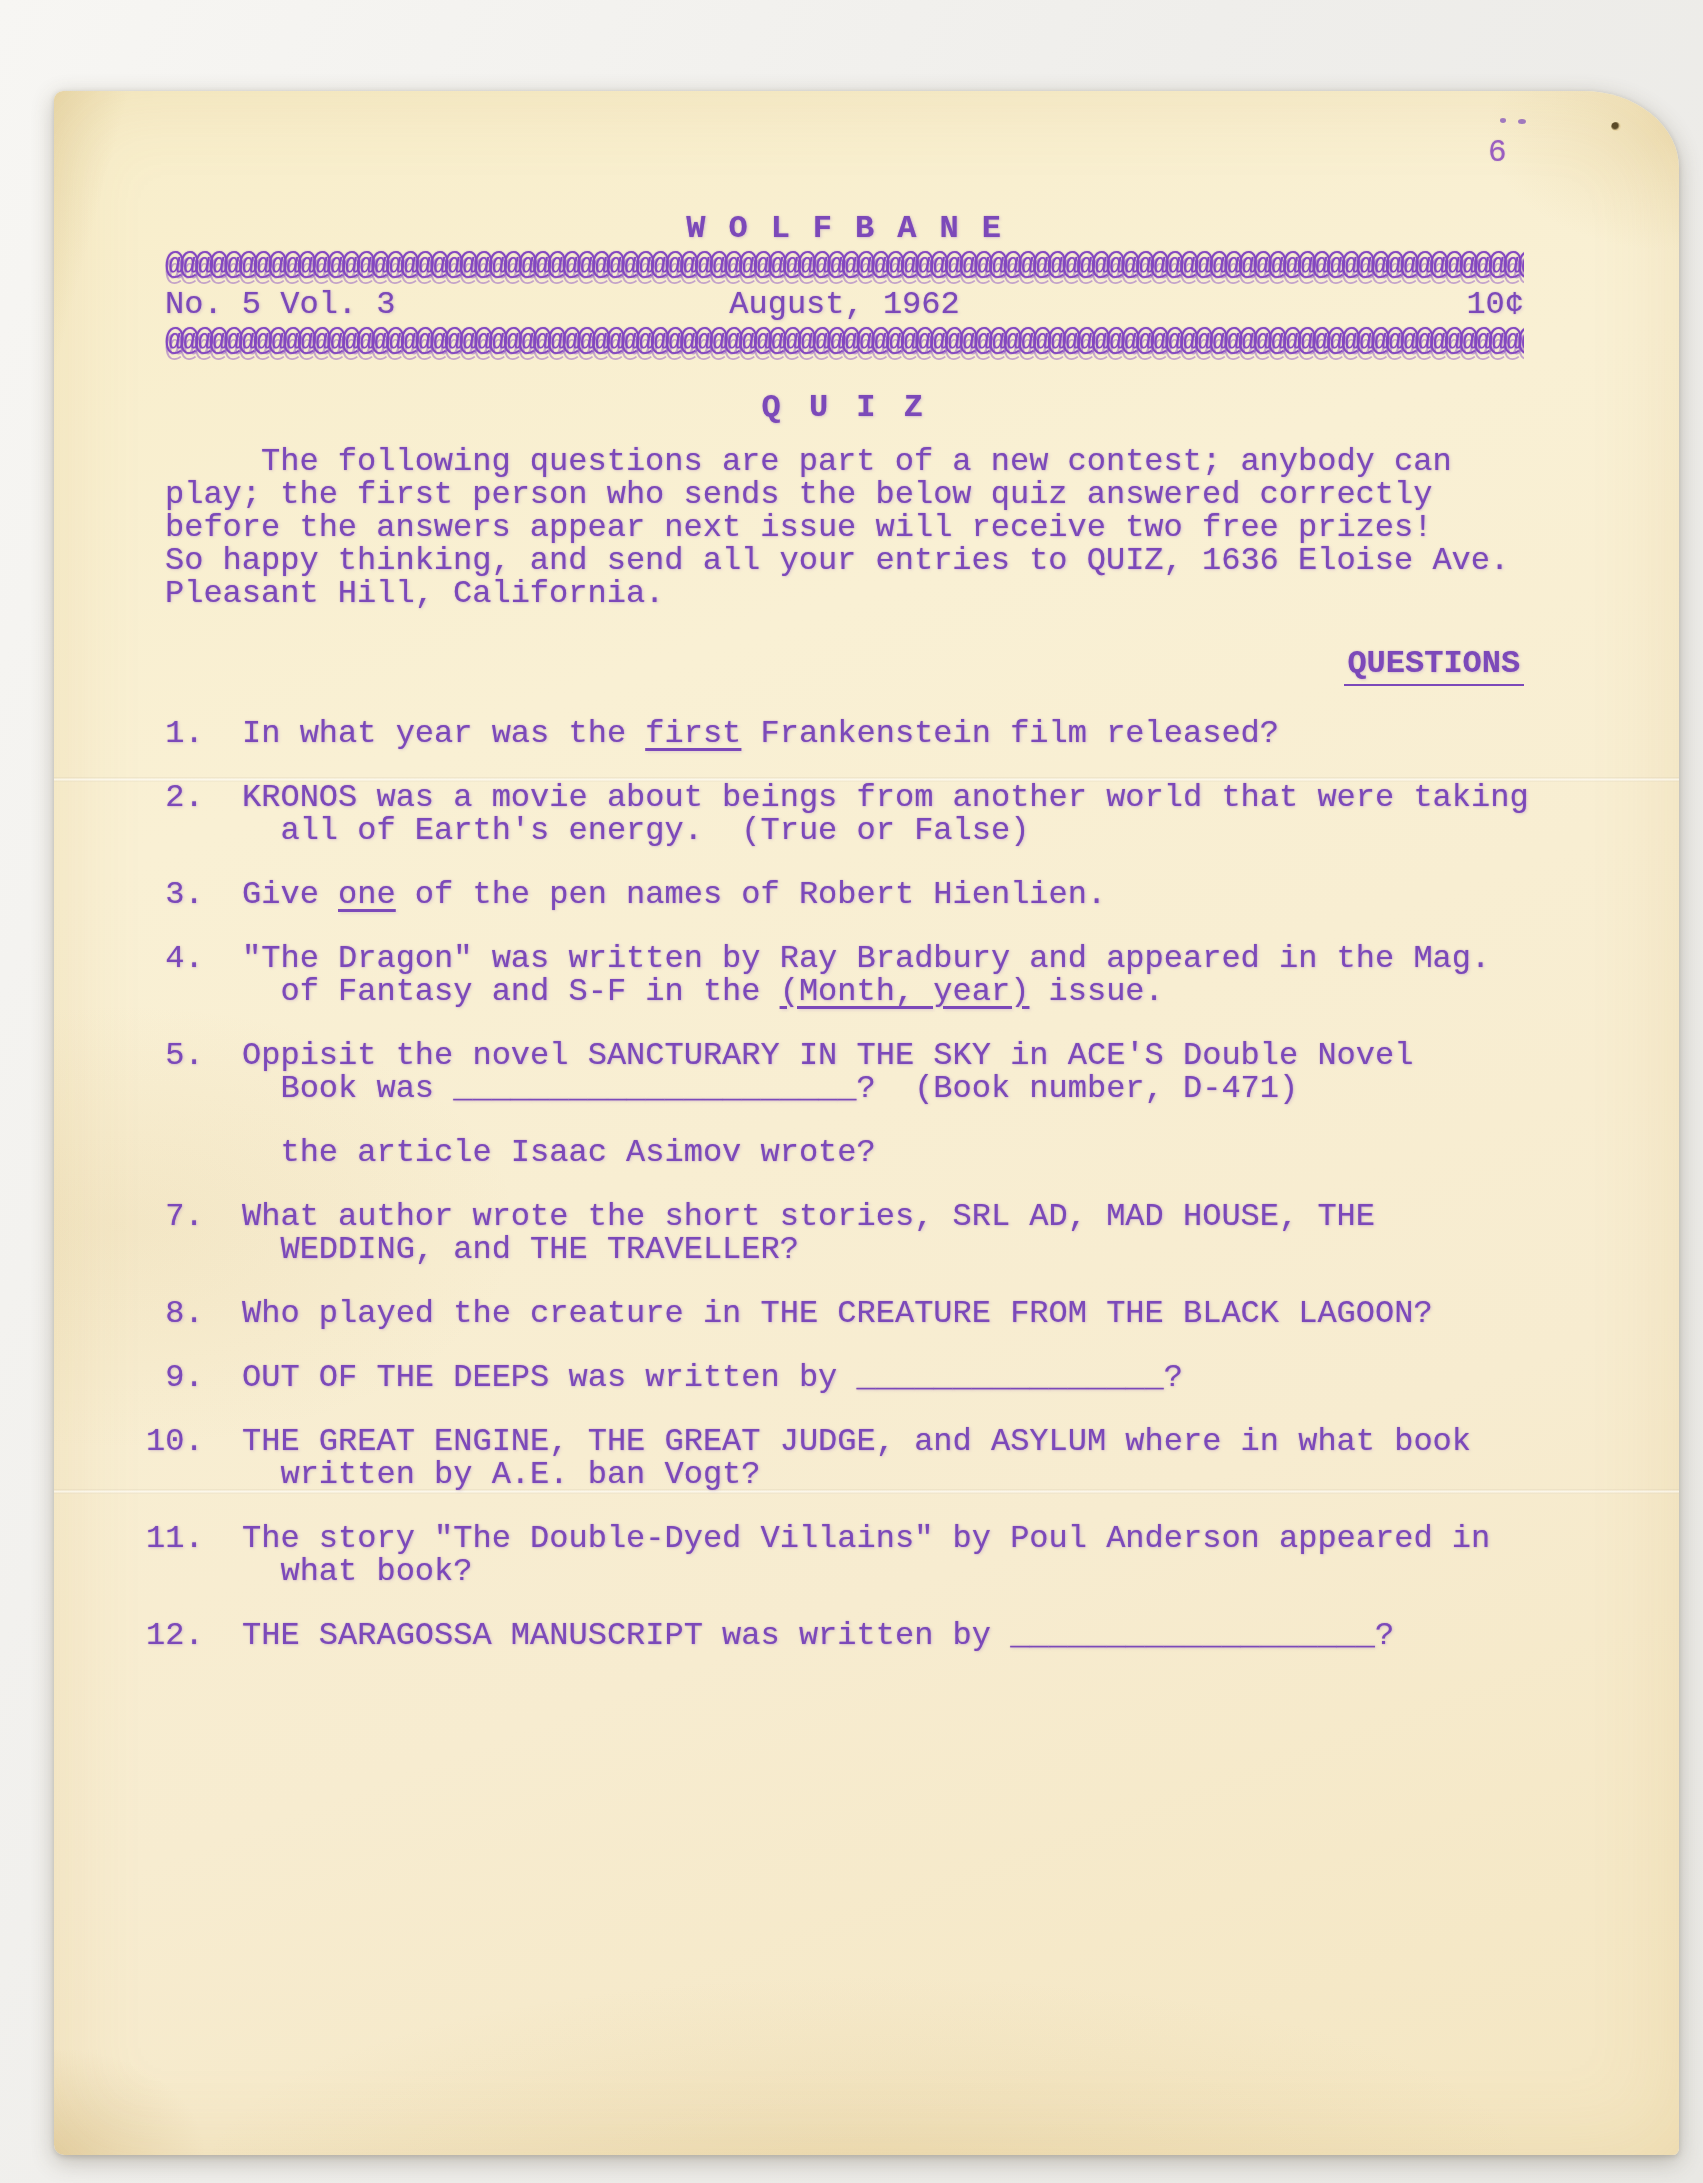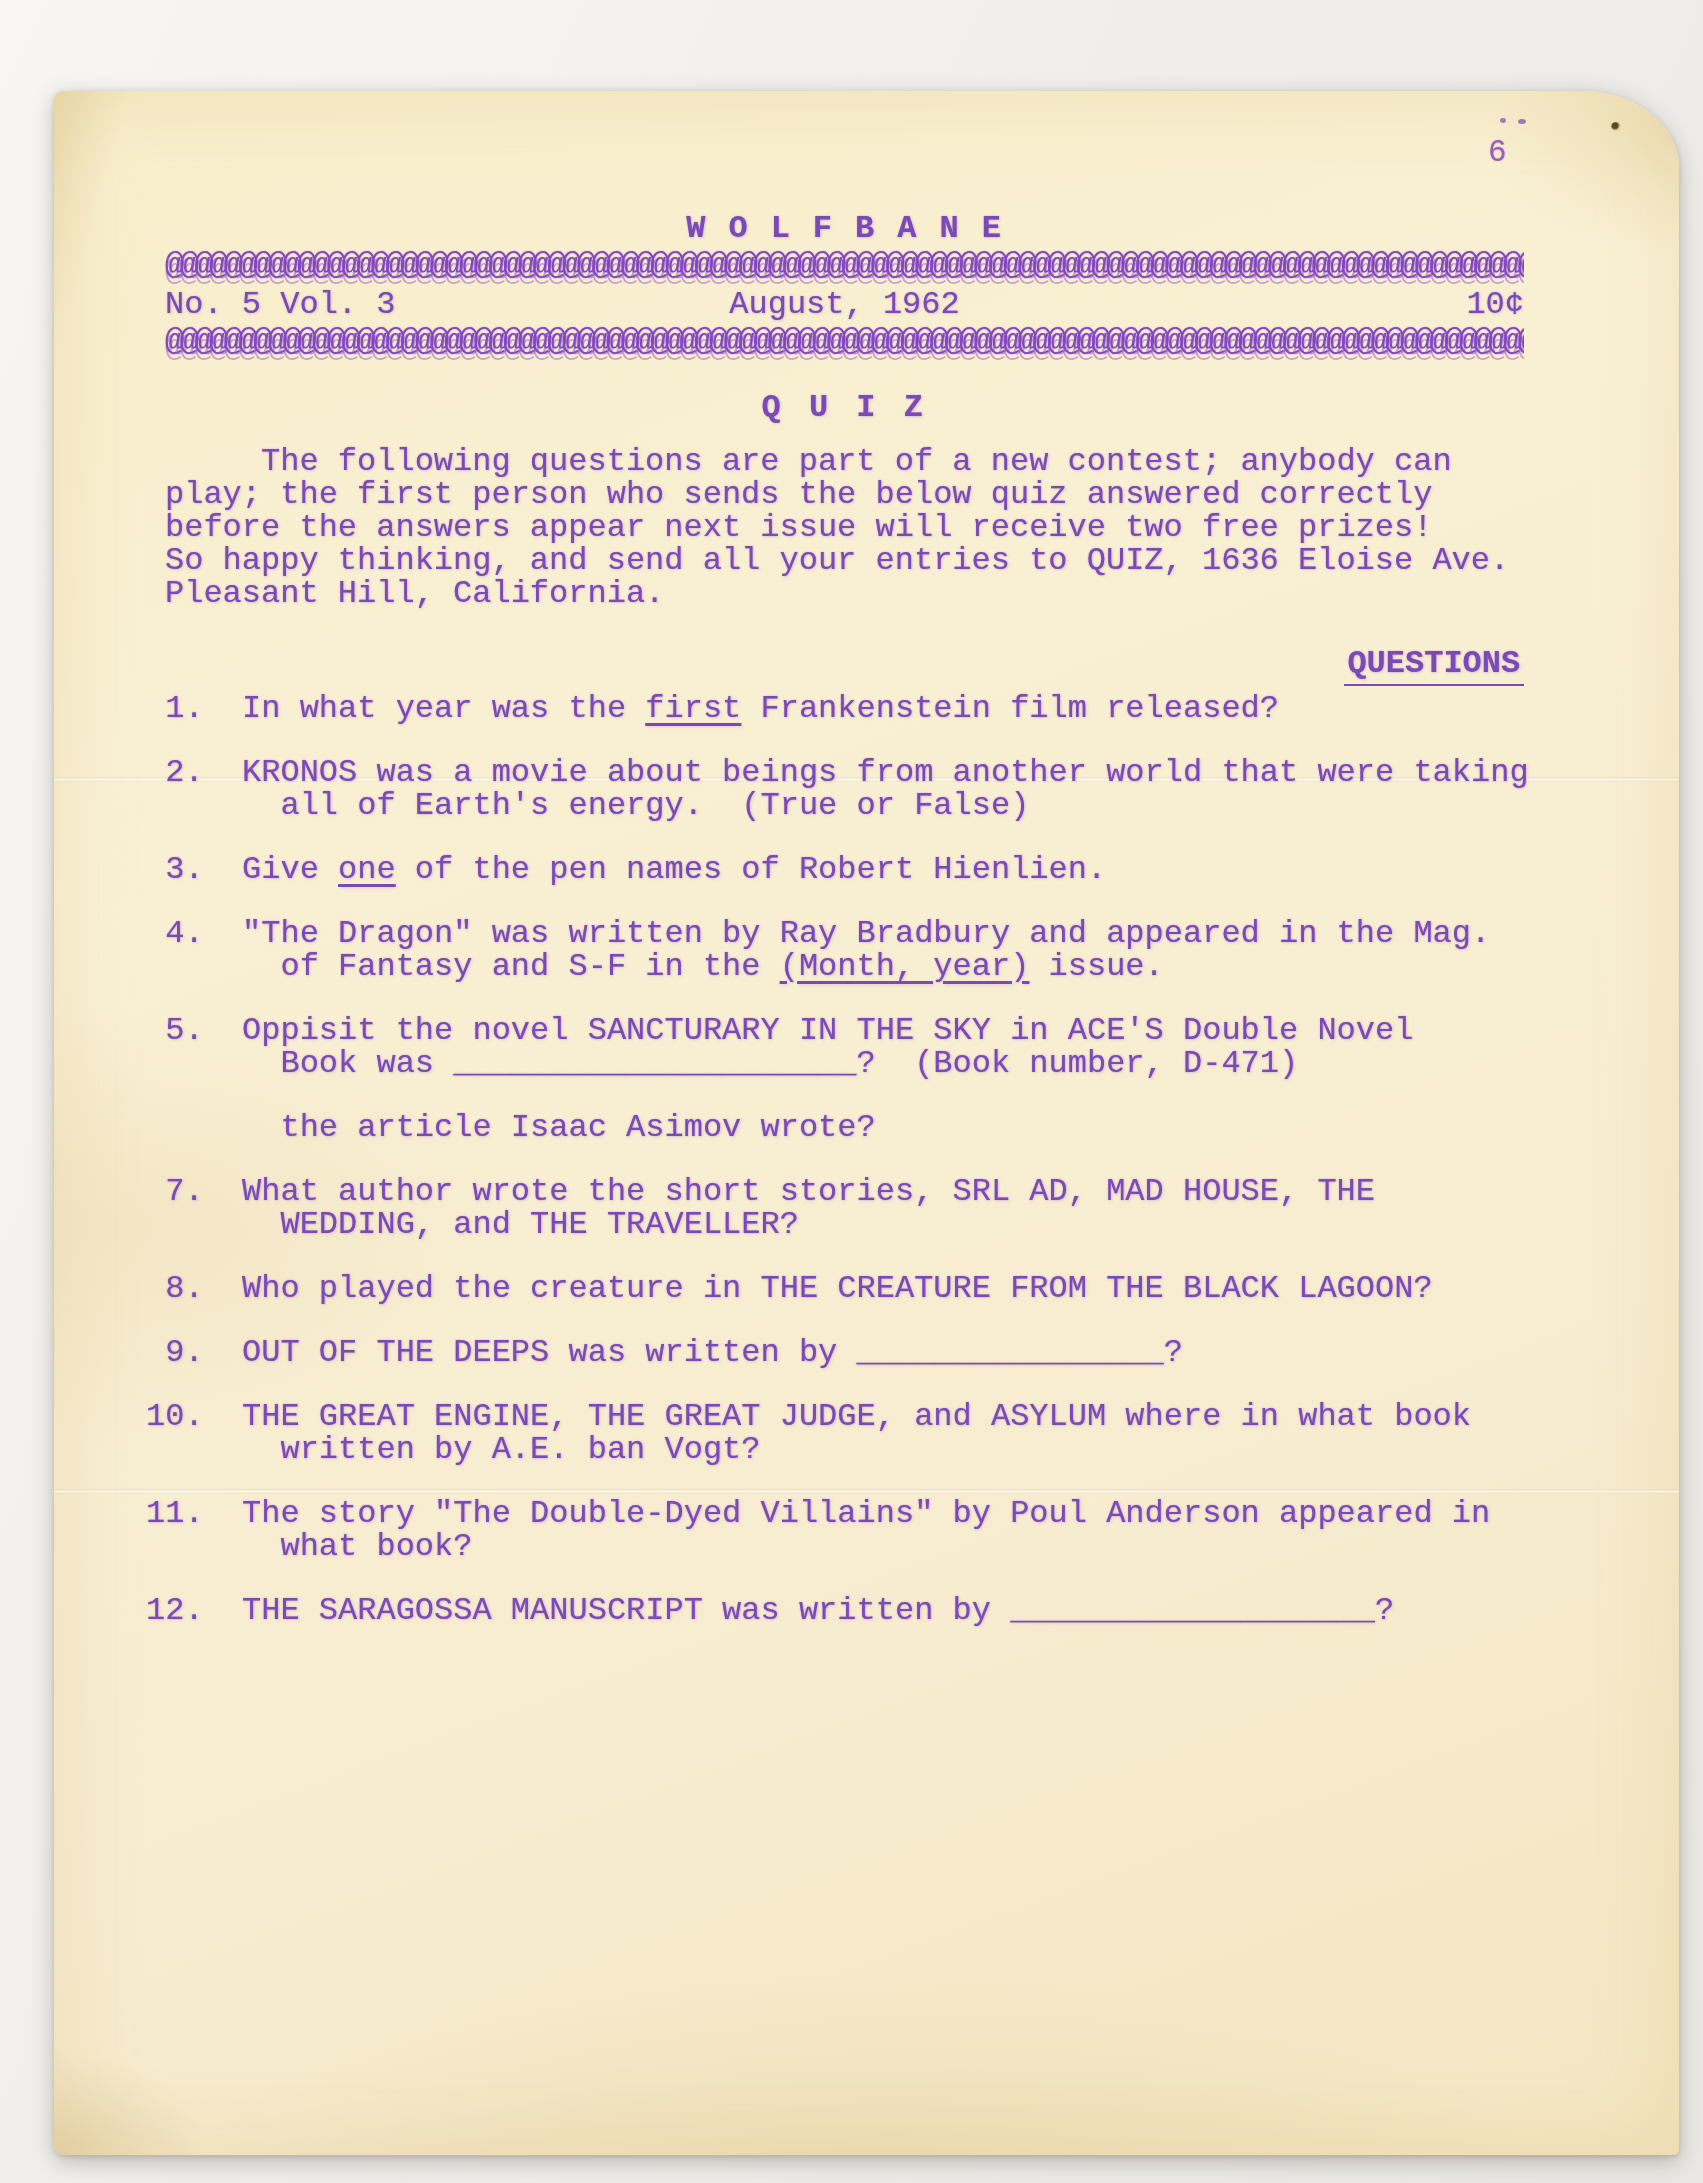--- a/index.html
+++ b/index.html
@@ -31,21 +31,21 @@
   .issue-row{display:grid;grid-template-columns:1fr auto 1fr;align-items:baseline;
     font-size:32px;line-height:33px;}
   .issue-row .right{text-align:right;}
   .issue-row .center{text-align:right;}
   .quiz-title{margin-top:27px;text-align:center;font-size:32px;font-weight:bold;
     letter-spacing:4.5px;line-height:33px;}
   .intro{margin-top:20.4px;font-size:32px;}
   .line{white-space:pre;line-height:33px;}
   .questions-heading{margin-top:37px;text-align:right;font-size:32px;font-weight:bold;line-height:33px;}
   .questions-heading .uline{border-bottom:2.6px solid #7c49b9;padding:0 3.8px 2.6px 3.8px;}
-  #questions{margin-top:12px;margin-left:-19px;font-size:32px;}
+  #questions{margin-top:37px;margin-left:-19px;font-size:32px;}
   .question{margin-bottom:31px;}
   .qline{white-space:pre;line-height:33px;}
   .u{text-decoration:underline;text-decoration-thickness:2.6px;text-underline-offset:5.7px;}
   .closing{margin-top:57px;font-size:32px;}
   .page-number{position:absolute;left:1434px;top:45px;font-size:31px;line-height:33px;
     color:#9a5ec0;text-shadow:0 0 1.3px rgba(154,94,192,0.6);}
   .crease{position:absolute;left:0;width:100%;height:4.5px;
     background:linear-gradient(rgba(130,100,40,0.10),rgba(255,255,255,0.55),rgba(130,100,40,0.07));}
   .crease1{top:686px;}
   .crease2{top:1398px;}

